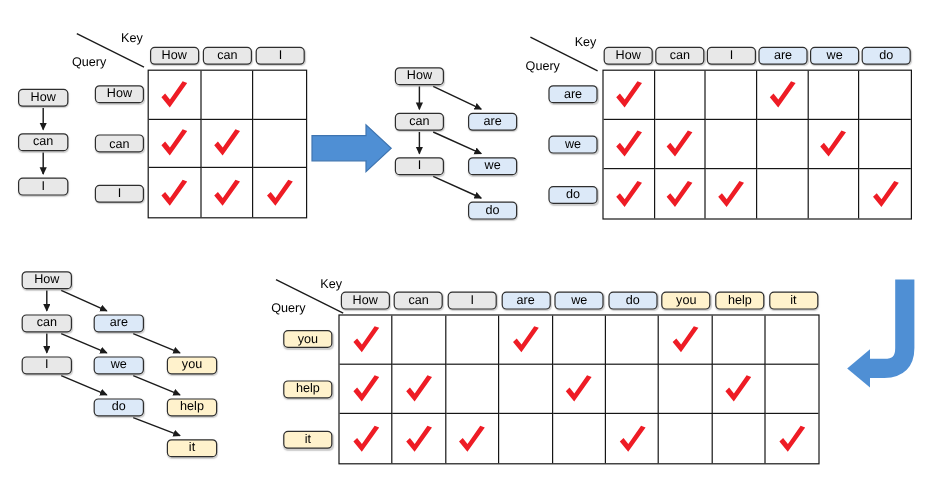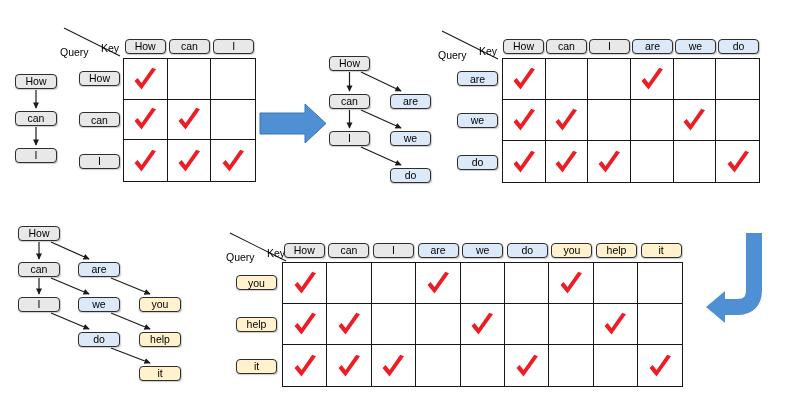--- a/index.html
+++ b/index.html
@@ -9,21 +9,21 @@
          display:flex;align-items:center;justify-content:center;font-size:10.5px;line-height:1;
          color:#000;z-index:3;box-shadow:0.5px 1px 1px rgba(110,110,110,0.35);white-space:nowrap;}
   .grid{position:absolute;display:grid;border:1.7px solid #161616;background:#fff;
         box-sizing:border-box;z-index:1;}
   .cell{display:flex;align-items:center;justify-content:center;
         border-right:1px solid #161616;border-bottom:1px solid #161616;}
   .cell.lc{border-right:none;}
   .cell.lr{border-bottom:none;}
   .corner{position:absolute;width:62px;height:31px;z-index:2;font-size:10.5px;color:#000;}
   .corner svg{position:absolute;left:0;top:0;}
-  .corner .k{position:absolute;top:16px;right:3px;}
+  .corner .k{position:absolute;top:0px;right:3px;}
   .corner .q{position:absolute;bottom:-1px;left:0px;}
   #edges{position:absolute;left:0;top:0;z-index:2;}
   .bigarrow{position:absolute;z-index:1;}
 </style>
 </head>
 <body>
 
 <div id="canvas">
 
   <svg id="edges" width="788" height="402">

